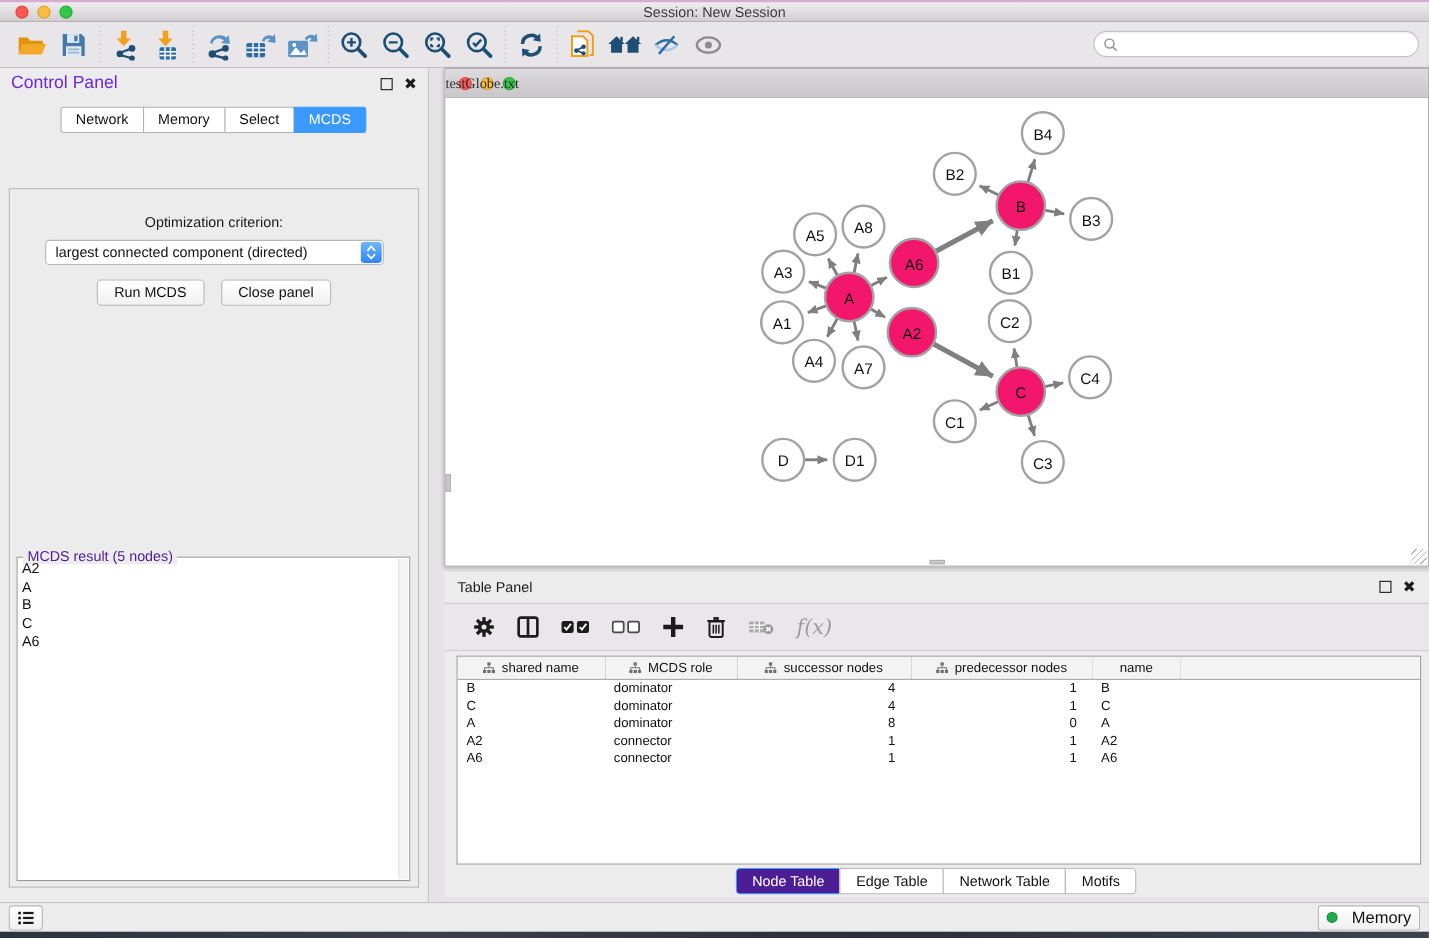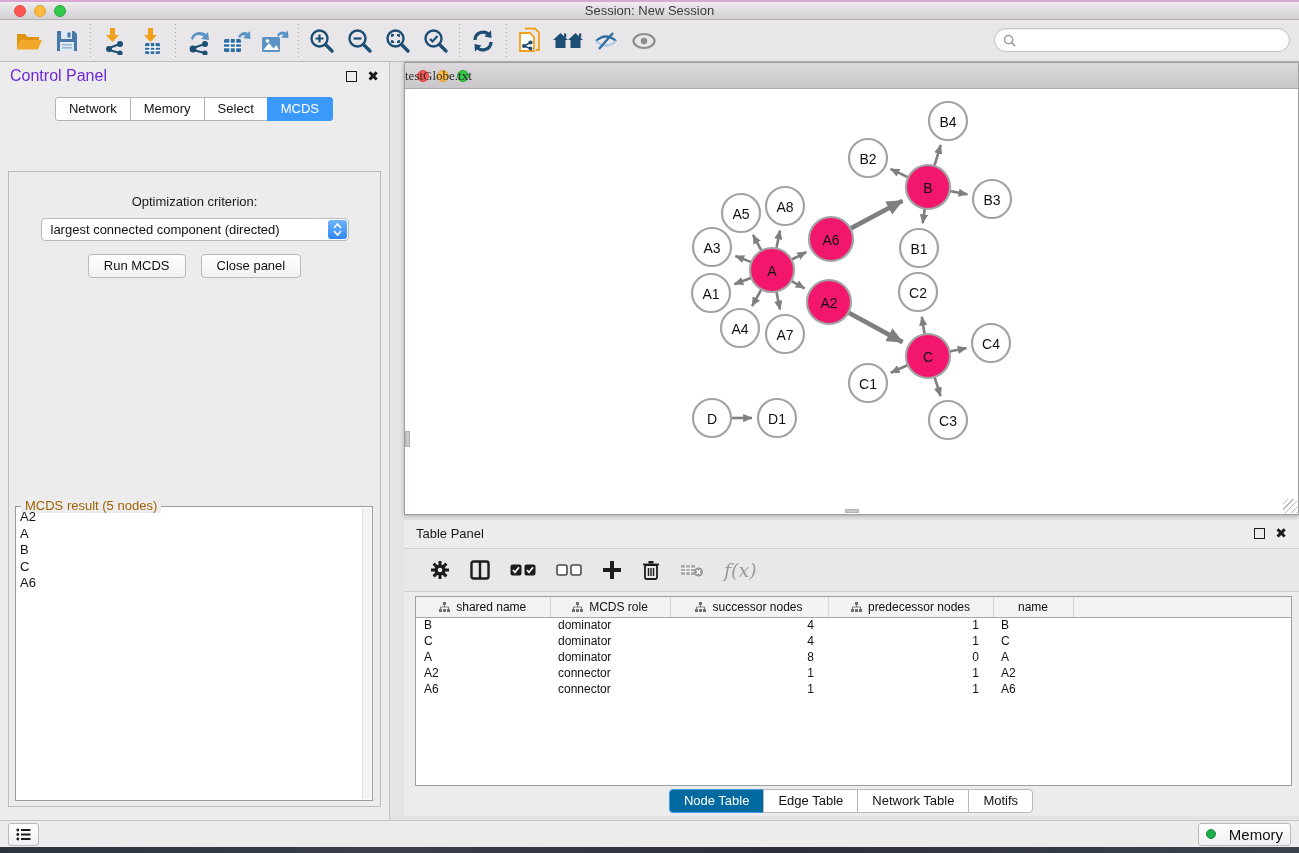--- a/index.html
+++ b/index.html
@@ -46,21 +46,21 @@
   .cp-body { position:absolute; left:8px; right:8px; top:109px; bottom:13px; border:1px solid #bcbcbc; background:#ececec; }
   .opt-label { text-align:center; margin-top:22px; font-size:13px; }
   .combo { position:relative; margin:9px auto 0; width:308px; height:23px; background:#fff; border:1px solid #b9b9b9; border-radius:4px; display:flex; align-items:center; }
   .combo-text { padding-left:9px; font-size:13px; color:#111; white-space:nowrap; }
   .combo-btn { position:absolute; right:1px; top:1px; bottom:1px; width:19px; border-radius:3px;
     background:linear-gradient(#6fb5f9,#2f86f6); display:flex; flex-direction:column; align-items:center; justify-content:center; gap:1px; }
   .btn-row { display:flex; justify-content:center; gap:15px; margin-top:13px; }
   .push-btn { padding:3px 15px 4px; font-size:13px; color:#111; background:linear-gradient(#ffffff,#f1f1f1);
     border:1px solid #b9b9b9; border-radius:4px; }
   .result-group { position:absolute; left:6px; right:7px; top:334px; bottom:5px; border:1px solid #9c9c9c; background:#fff; }
-  .result-legend { position:absolute; top:-9px; left:5px; background:#ececec; padding:0 4px; font-size:13px; color:#a16207; }
+  .result-legend { position:absolute; top:-9px; left:5px; background:#ececec; padding:0 4px; font-size:13px; color:#4c1d95; }
   .result-list { position:absolute; inset:2px 11px 2px 4px; overflow:hidden; }
   .result-item { font-size:13px; line-height:16.5px; color:#111; }
   .result-scroll { position:absolute; top:1px; bottom:1px; right:1px; width:9px; background:#f4f4f4; border-left:1px solid #e2e2e2; }
 
   
   .net-window { position:absolute; left:404px; top:0; width:895px; height:453px; border:1px solid #9f9d9f;
     box-shadow:0 1px 4px rgba(0,0,0,.25); background:#fff; }
   .net-titlebar { height:26px; background:linear-gradient(#dddadd,#cac7ca); border-bottom:1px solid #a9a7a9;
     display:flex; align-items:center; position:relative; }
   .net-titlebar .traffic { margin-left:12px; }
@@ -84,21 +84,21 @@
   table.node-table { border-collapse:collapse; width:100%; table-layout:fixed; }
   .node-table th { height:20px; background:#f3f3f3; border-right:1px solid #d4d4d4; border-bottom:1px solid #a8a8a8;
     font-weight:normal; font-size:12px; color:#111; text-align:center; position:relative; }
   .node-table th .th-inner { display:flex; align-items:center; justify-content:center; gap:6px; }
   .node-table td { height:16px; font-size:12px; color:#111; padding:0 8px; white-space:nowrap; overflow:hidden; }
   .node-table td.num { text-align:right; padding-right:14px; }
   .tp-tabs { position:absolute; left:0; right:0; bottom:3px; display:flex; justify-content:center; }
   .tp-tab { padding:3px 14px 4px; font-size:13px; background:#fff; border:1px solid #b9b9b9; margin-left:-1px; color:#111; }
   .tp-tab:first-child { border-radius:4px 0 0 4px; }
   .tp-tab:last-child { border-radius:0 4px 4px 0; }
-  .tp-tab.selected { background:#0369a1; border-color:#3b99fc; color:#fff; }
+  .tp-tab.selected { background:#4c1d95; border-color:#3b99fc; color:#fff; }
 
   
   .statusbar { position:absolute; left:0; right:0; bottom:6px; height:27px; background:#ececec; border-top:1px solid #c6c4c6;
     display:flex; align-items:center; padding:0 8px; }
   .sb-btn { height:23px; border:1px solid #b9b9b9; border-radius:3px; background:linear-gradient(#ffffff,#f0f0f0);
     display:flex; align-items:center; padding:0 7px; gap:13px; font-size:15px; color:#111; }
   .sb-spacer { flex:1; }
   .mem-dot { width:10px; height:10px; border-radius:50%; background:#1faf4a; border:1px solid #178a3a; }
   .desktop-strip { position:absolute; left:0; right:0; bottom:0; height:6px;
     background:linear-gradient(90deg,#2c3340,#3a3f4a 30%,#2b2f3a 60%,#3c4350); }

